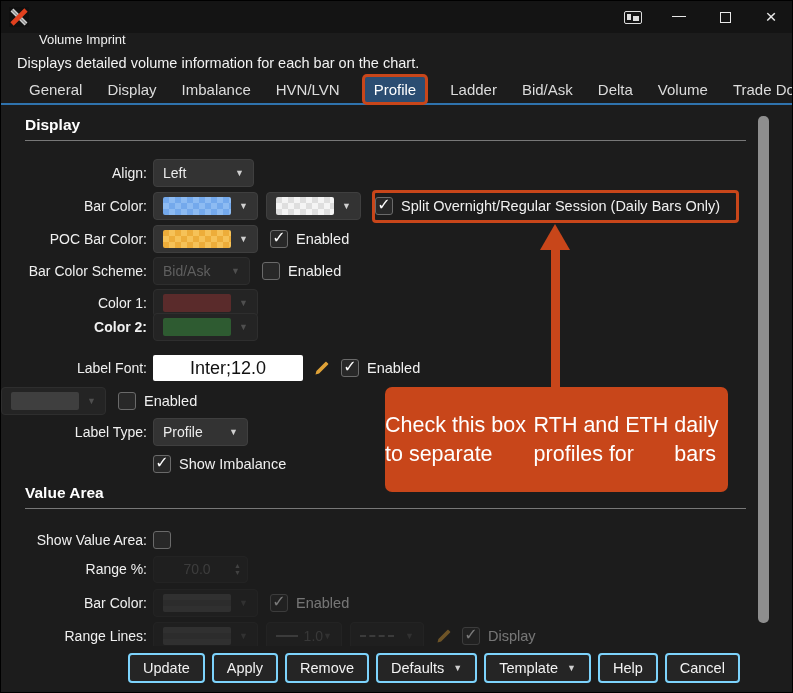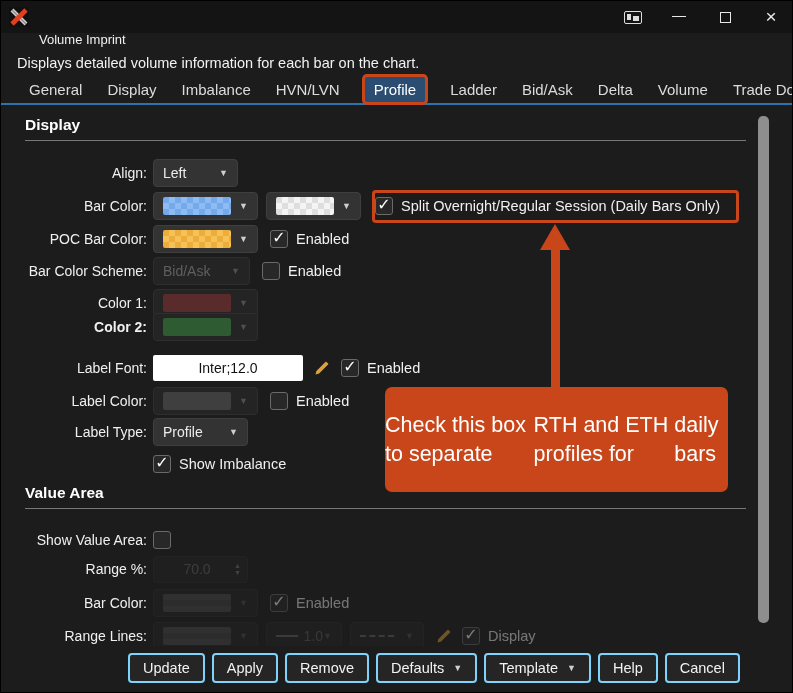--- a/index.html
+++ b/index.html
@@ -50,21 +50,21 @@
   .solid-red   { background:#5A2B2B; }
   .solid-green { background:#2E5B31; }
   .solid-gray  { background:#3f3f3f; }
 
   .cb { width:18px; height:18px; background:#282828; border:1.5px solid #6a6a6a; border-radius:3px; display:flex; align-items:center; justify-content:center; flex:none; }
   .cb .check { color:#fff; font-size:16px; font-weight:bold; margin-top:-3px; }
   .cb-lbl { color:#f0f0f0; font-size:14.5px; margin-left:8px; white-space:nowrap; }
 
   .dim { opacity:.42; }
 
-  .font-field { width:150px; height:26px; background:#fff; border-radius:2px; color:#111; font-size:14px; display:flex; align-items:center; justify-content:center; }
+  .font-field { width:150px; height:26px; background:#fff; border-radius:2px; color:#111; font-size:18px; display:flex; align-items:center; justify-content:center; }
   .pencil { width:16px; height:16px; display:flex; }
 
   .spin { width:95px; height:27px; background:#242424; border:1px solid #2e2e2e; border-radius:4px; display:flex; align-items:center; color:#6a6a6a; font-size:14px; padding:0 6px; }
   .spin .val { flex:1; text-align:center; }
   .spin .arrows { display:flex; flex-direction:column; line-height:7px; font-size:7px; color:#777; }
 
   .line-sample { width:26px; border-top:2px solid #666; margin-right:6px; }
   .dash-sample { width:34px; border-top:2px dashed #666; }
 
   .scroll-thumb { position:absolute; left:757px; top:9px; width:11px; height:507px; border-radius:5px; background:#8e8e8e; }
@@ -127,21 +127,21 @@
   </div>
 
   <div class="content">
 
     <div class="sec-h" style="top:9px;">Display</div>
     <div class="sec-line" style="top:33px;"></div>
 
     <div class="row" style="top:51px;">
       <span class="lbl">Align:</span>
       <div class="ctrl">
-        <div class="dd plain" style="width:85px;">
+        <div class="dd plain" style="width:101px;">
           <span>Left</span>
           <span class="caret">▼</span>
         </div>
       </div>
     </div>
 
     <div class="row" style="top:84px;">
       <span class="lbl">Bar Color:</span>
       <div class="ctrl">
         <div class="dd" style="width:105px;">
@@ -217,21 +217,20 @@
             </svg>
         </span>
         <span class="cb" style="margin-left:11px;">
             <span class="check">✓</span>
           </span>
         <span class="cb-lbl">Enabled</span>
       </div>
     </div>
 
     <div class="row" style="top:279px;">
-      <span class="lbl">Label Color:</span>
       <div class="ctrl">
         <div class="dd disabled" style="width:105px;">
           <span class="swatch solid-gray"></span>
           <span class="caret">▼</span>
         </div>
         <span class="cb" style="margin-left:12px;"></span>
         <span class="cb-lbl">Enabled</span>
       </div>
     </div>
 

